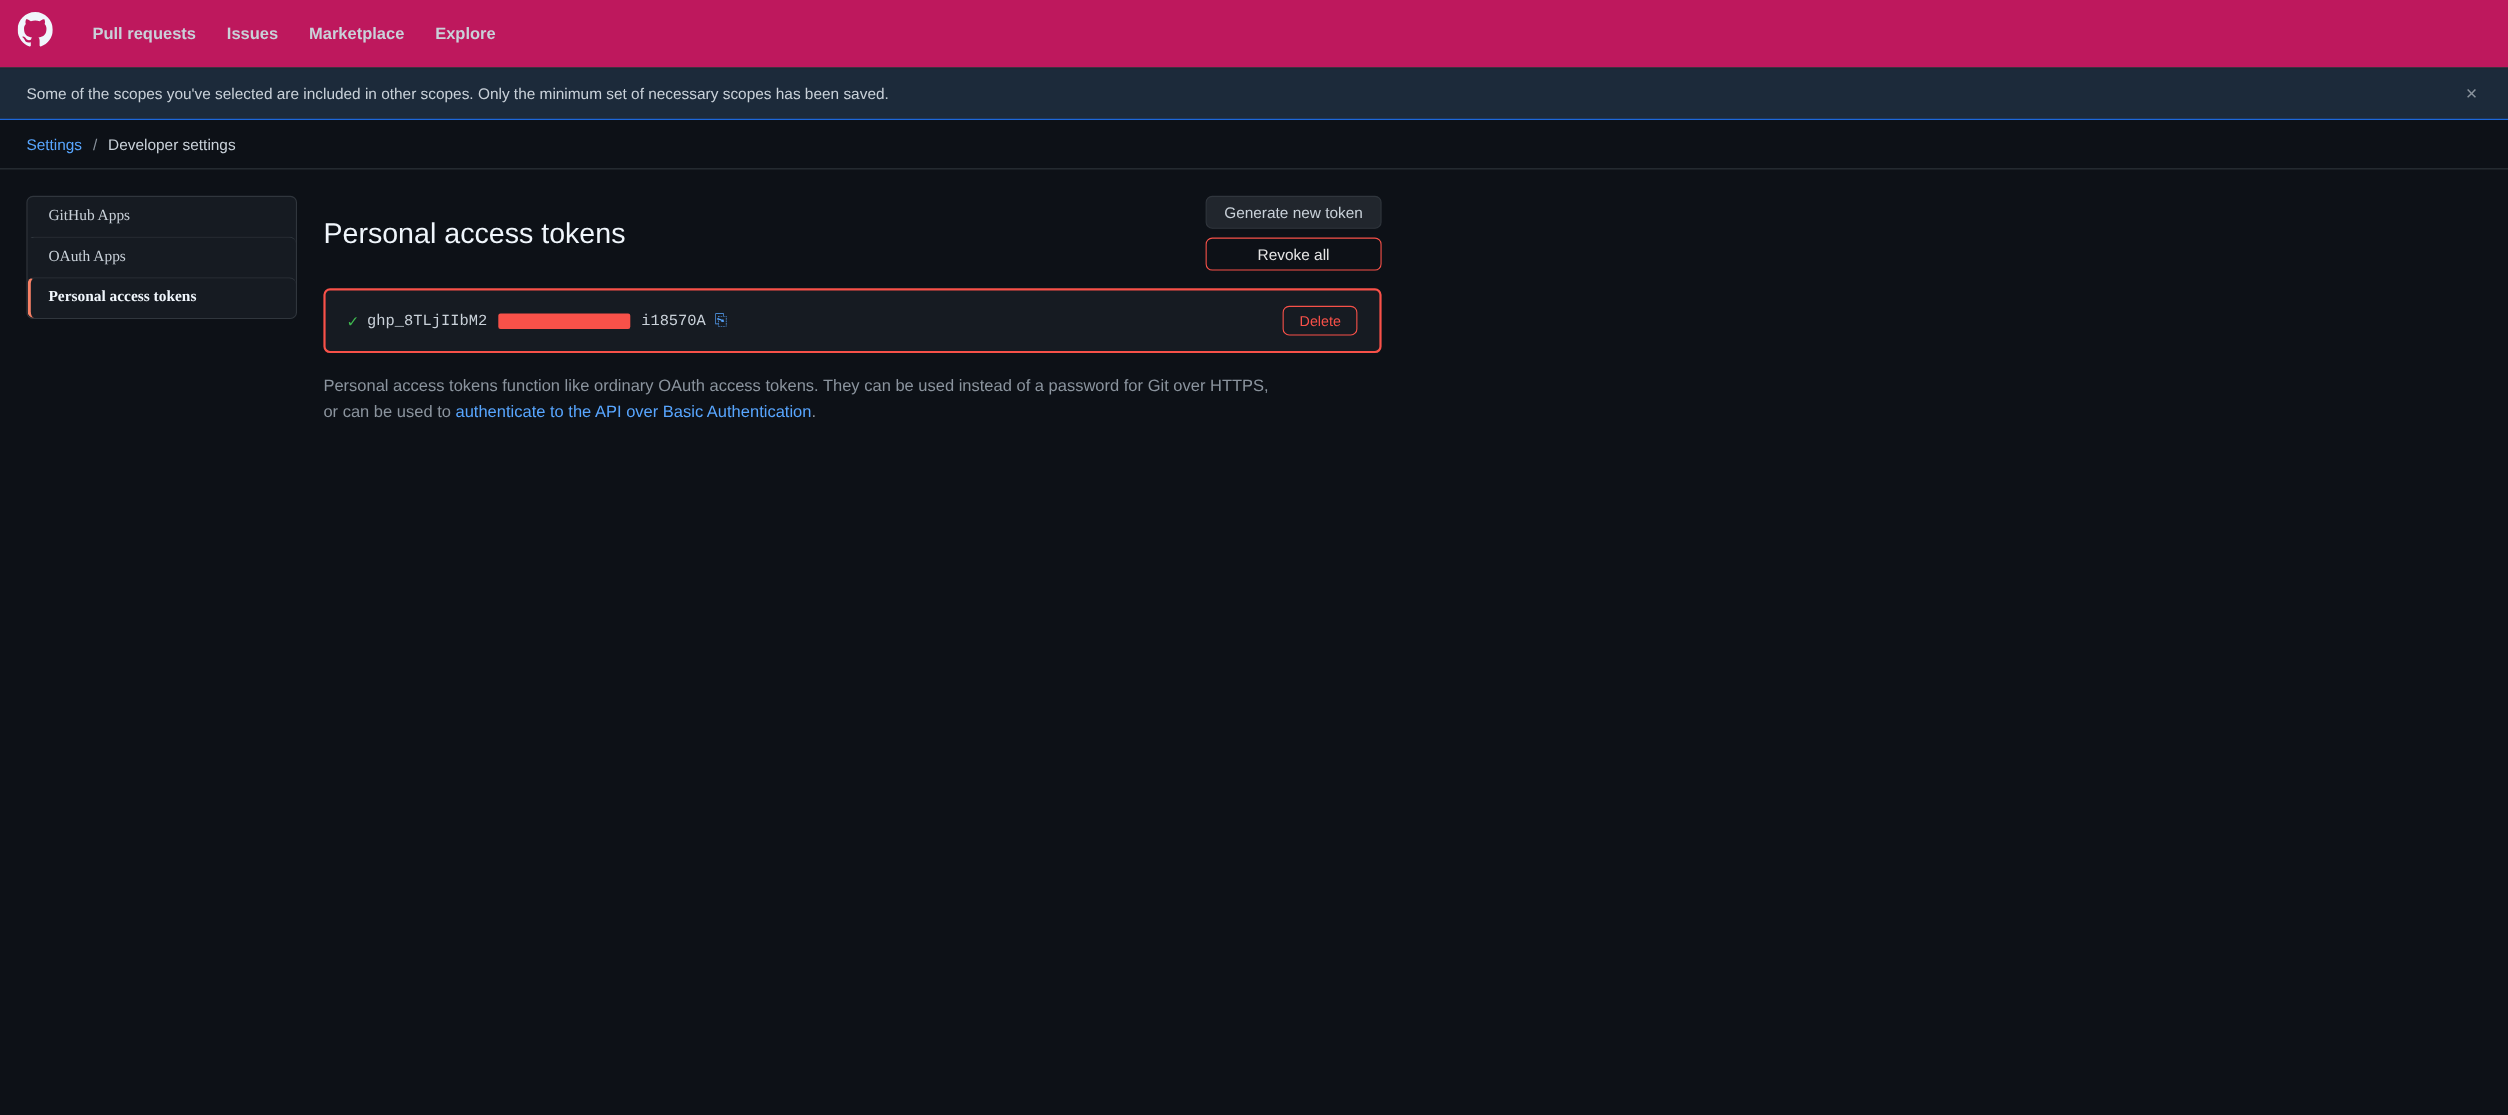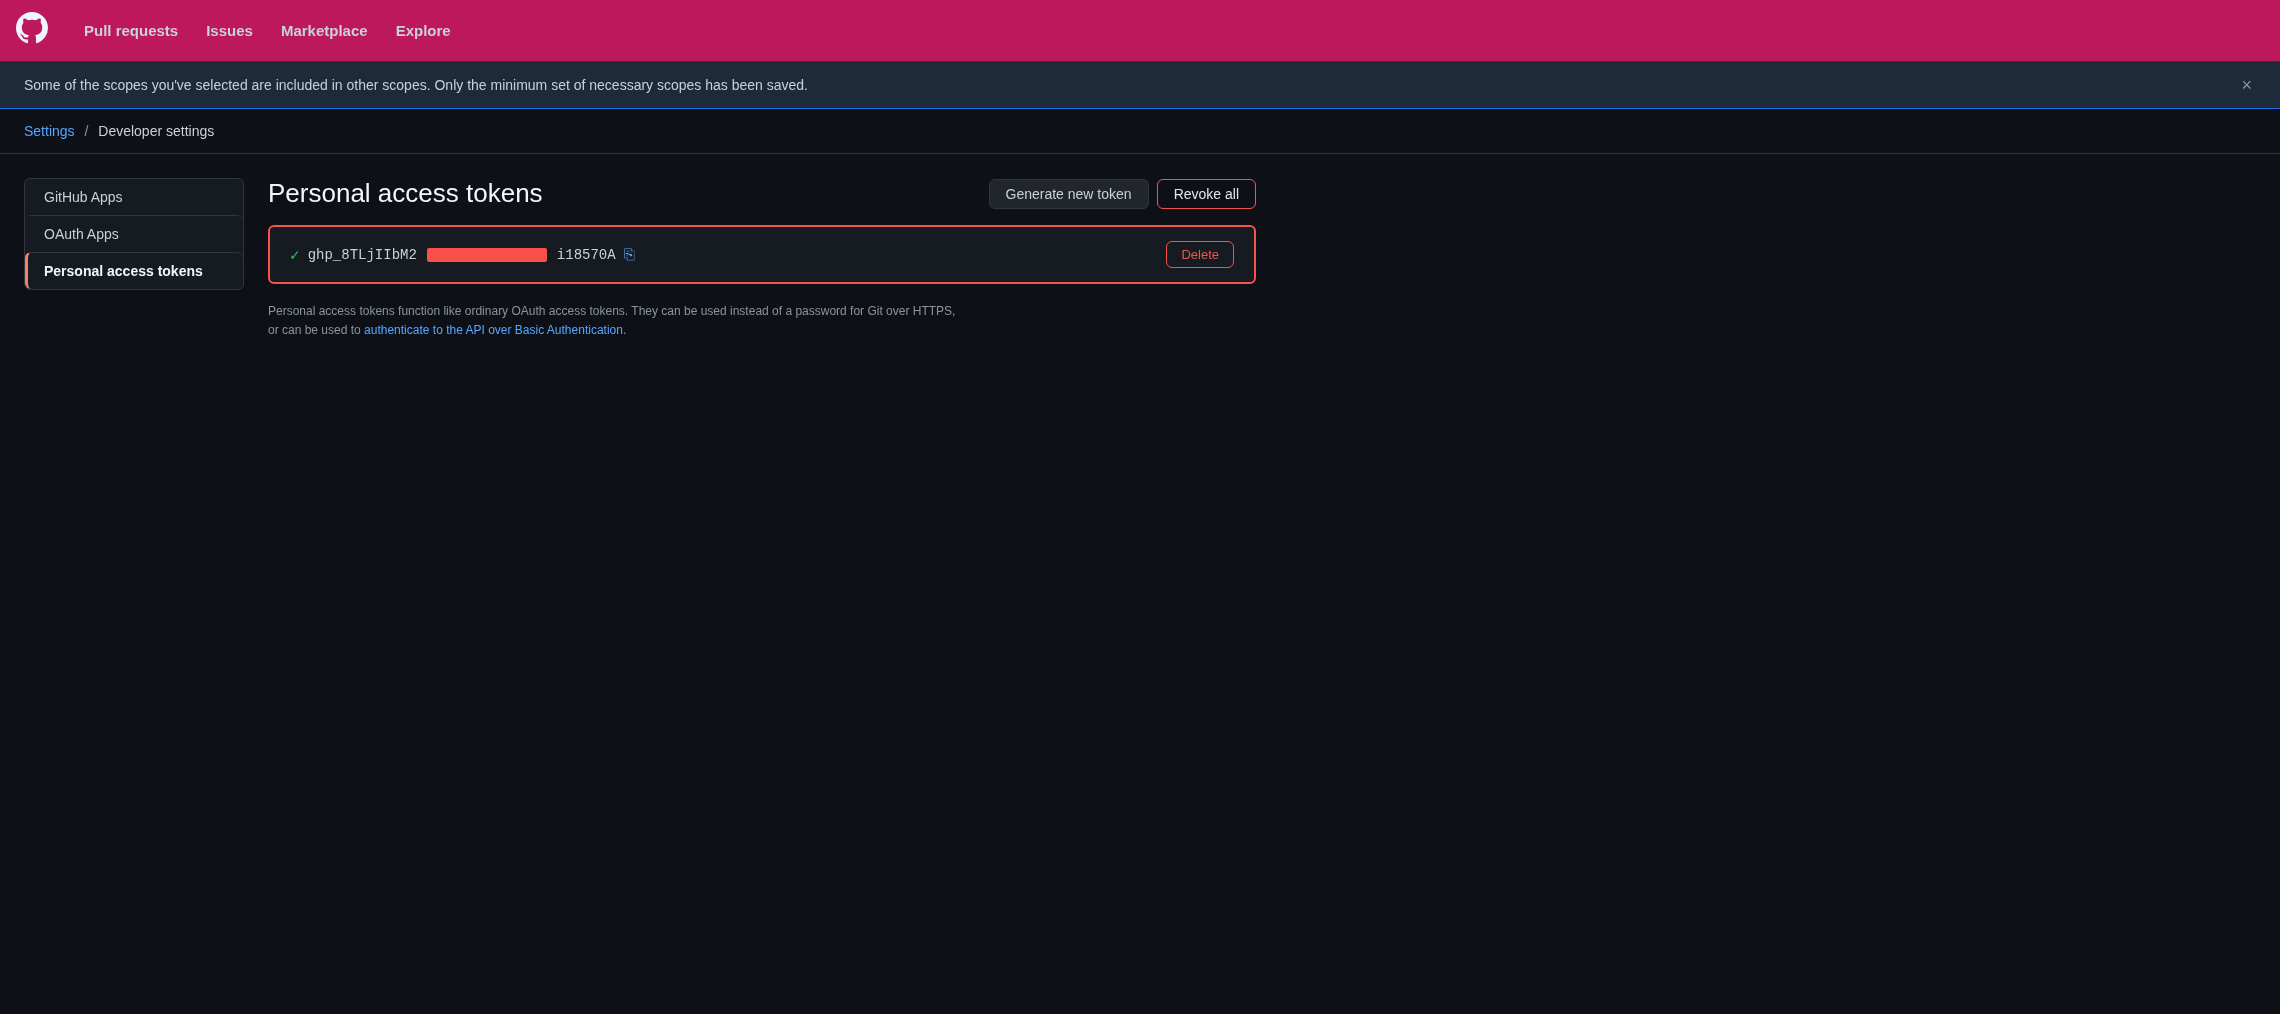--- a/index.html
+++ b/index.html
@@ -82,22 +82,23 @@
     
     .main-content {
       display: flex;
       padding: 24px;
       gap: 24px;
       max-width: 1280px;
     }
 
     
     .sidebar {
-      width: 220px;
+      width: 246px;
       flex-shrink: 0;
+      font-family: Liberation Serif, serif;
     }
     .sidebar-item {
       display: block;
       padding: 10px 16px;
       color: #c9d1d9;
       text-decoration: none;
       font-size: 14px;
       border-radius: 6px;
       cursor: pointer;
       border-left: 3px solid transparent;
@@ -131,20 +132,21 @@
       margin-bottom: 16px;
     }
     .page-title {
       font-size: 26px;
       font-weight: 400;
       color: #f0f6fc;
     }
     .header-buttons {
       display: flex;
       gap: 8px;
+      flex-direction: column;
     }
     .btn-secondary {
       background-color: #21262d;
       border: 1px solid #30363d;
       color: #c9d1d9;
       padding: 6px 16px;
       border-radius: 6px;
       font-size: 14px;
       cursor: pointer;
       font-weight: 500;
@@ -231,21 +233,21 @@
       color: #f85149;
       padding: 5px 14px;
       border-radius: 6px;
       font-size: 13px;
       cursor: pointer;
       font-weight: 500;
     }
 
     
     .footer-text {
-      font-size: 12px;
+      font-size: 15px;
       color: #8b949e;
       line-height: 1.6;
       margin-top: 18px;
     }
     .footer-text a {
       color: #58a6ff;
       text-decoration: none;
     }
   </style>
 </head>

